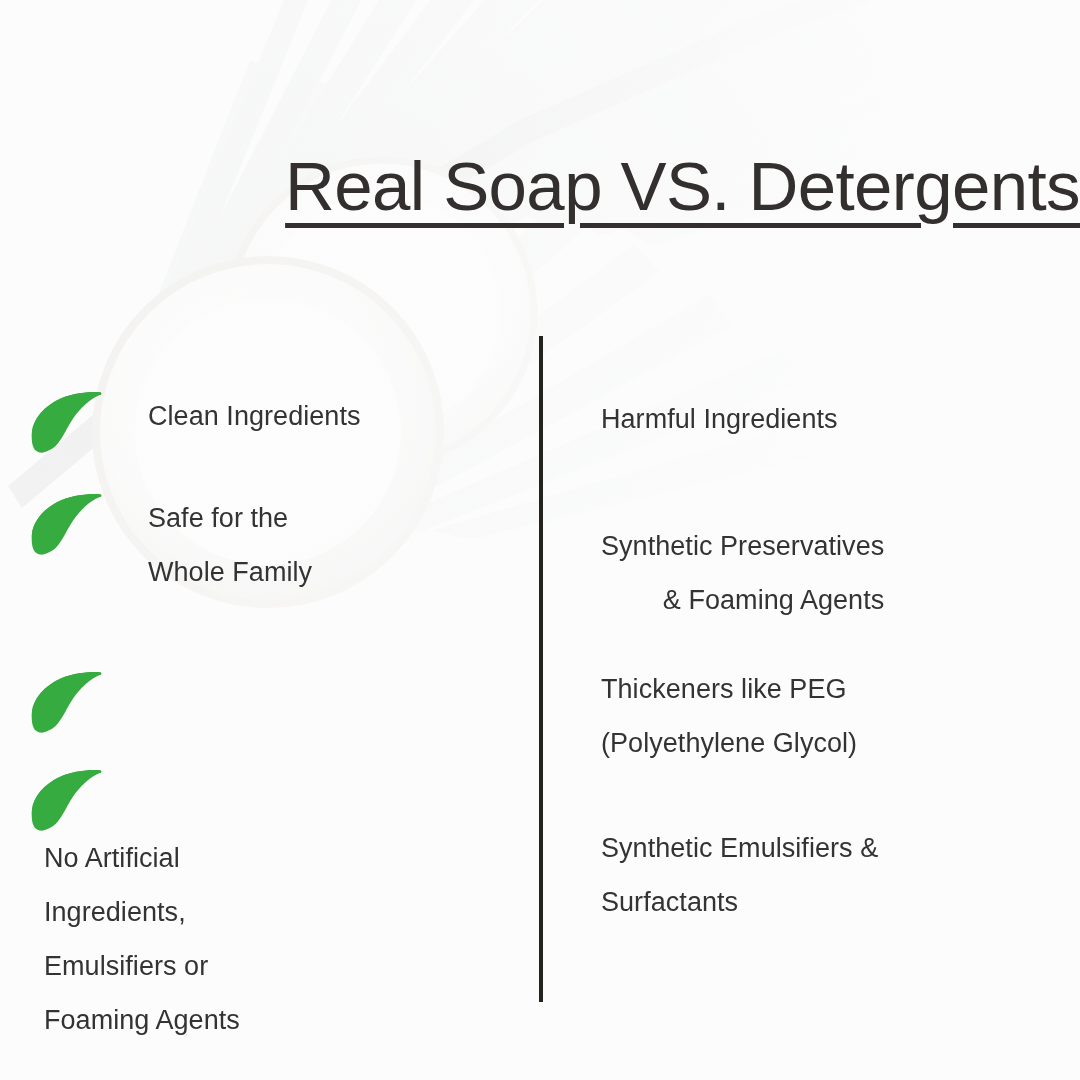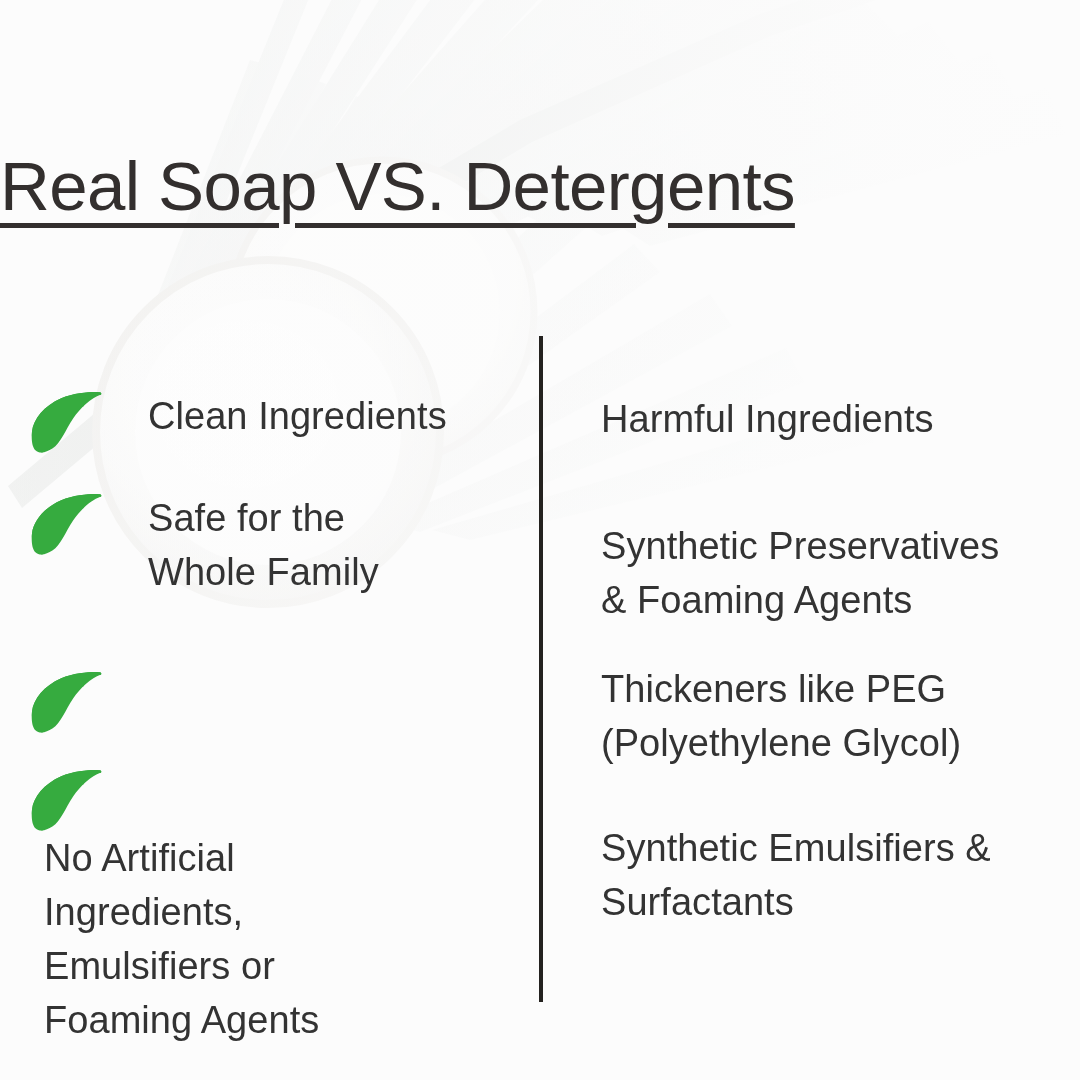--- a/index.html
+++ b/index.html
@@ -46,21 +46,21 @@
       linear-gradient(115deg, rgba(252,252,252,0.30) 0%, rgba(252,252,252,0.72) 48%, rgba(252,252,252,0.96) 78%, #fcfcfc 100%);
     pointer-events: none;
   }
 
   
   #title-wrap {
     position: absolute;
     left: 0;
     top: 148px;
     width: 1080px;
-    text-align: left;
+    text-align: right;
   }
   #page-title {
     display: inline-block;
     font-size: 69px;
     font-weight: 400;
     letter-spacing: -0.6px;
     color: #332f2e;
     text-decoration: underline;
     text-decoration-thickness: 5px;
     text-underline-offset: 13px;
@@ -96,39 +96,39 @@
   .leaf-icon {
     flex: 0 0 auto;
     width: 74px;
     height: 62px;
     margin-left: 30px;
     margin-top: 2px;
   }
   .leaf-icon svg { display: block; width: 74px; height: 62px; }
 
   .item-text {
-    font-size: 38px;
+    font-size: 27px;
     font-weight: 400;
     line-height: 54px;
     color: #333333;
     letter-spacing: 0.05px;
     white-space: pre-line;
   }
   #col-left  .item-text { margin-left: 44px; }
   #col-right .item-text { margin-left: 61px; }
 
   
   #l0 { top: 389px; }
   #l1 { top: 491px; }
   #l2 { top: 669px; }
   #l3 { top: 767px; flex-direction: column; }
 
   
   #r0 { top: 392px; }
-  #r1 { top: 519px; }
+  #r1 { top: 519px; text-align: right; }
   #r2 { top: 662px; }
   #r3 { top: 821px; align-items: flex-end; }
 </style>
 </head>
 <body>
 
 <div id="stage">
 
   <div id="bg">
     <svg viewBox="0 0 1080 1080" xmlns="http://www.w3.org/2000/svg" aria-hidden="true">

